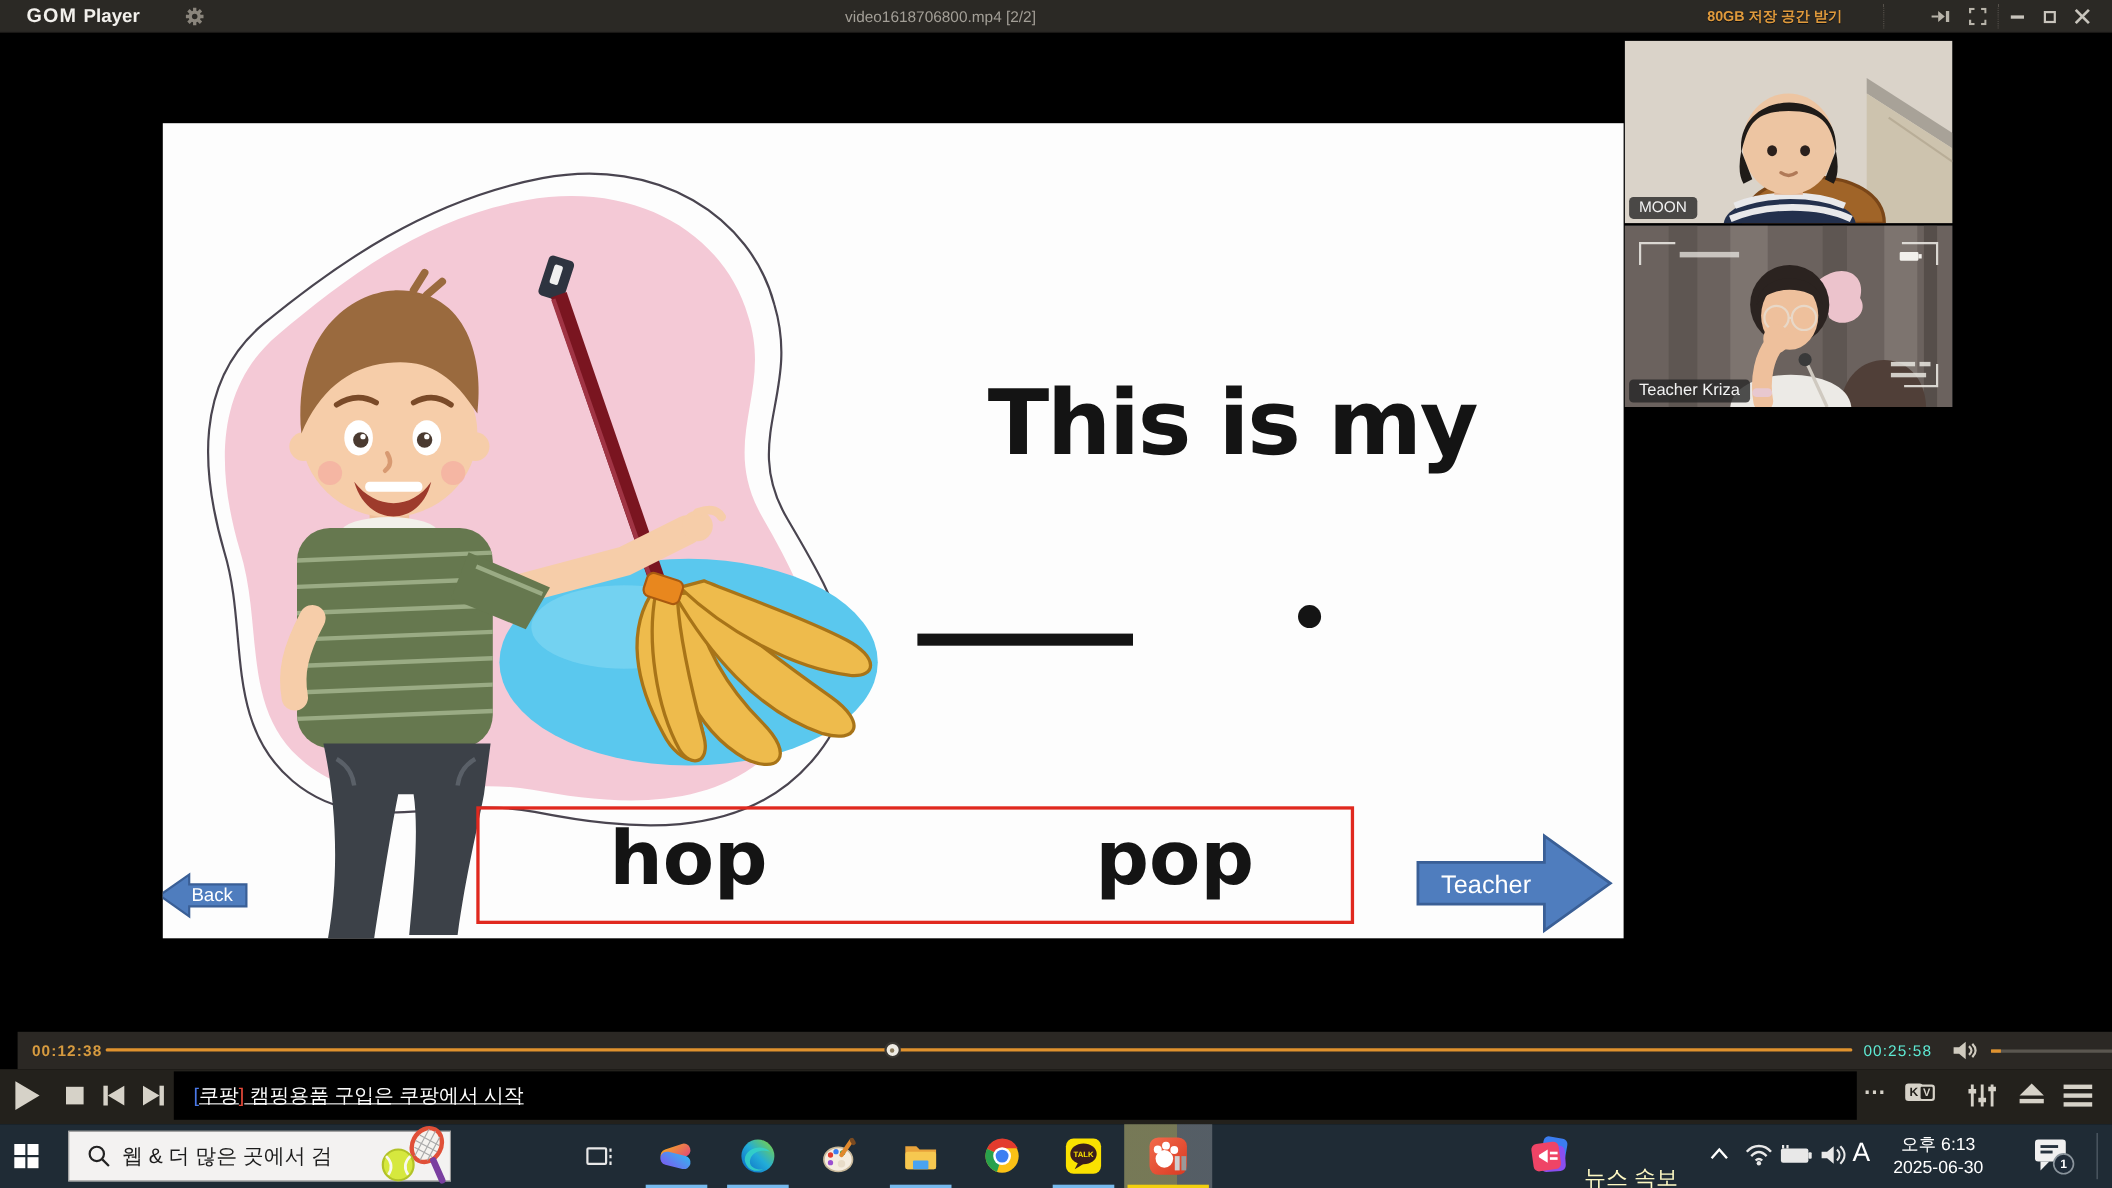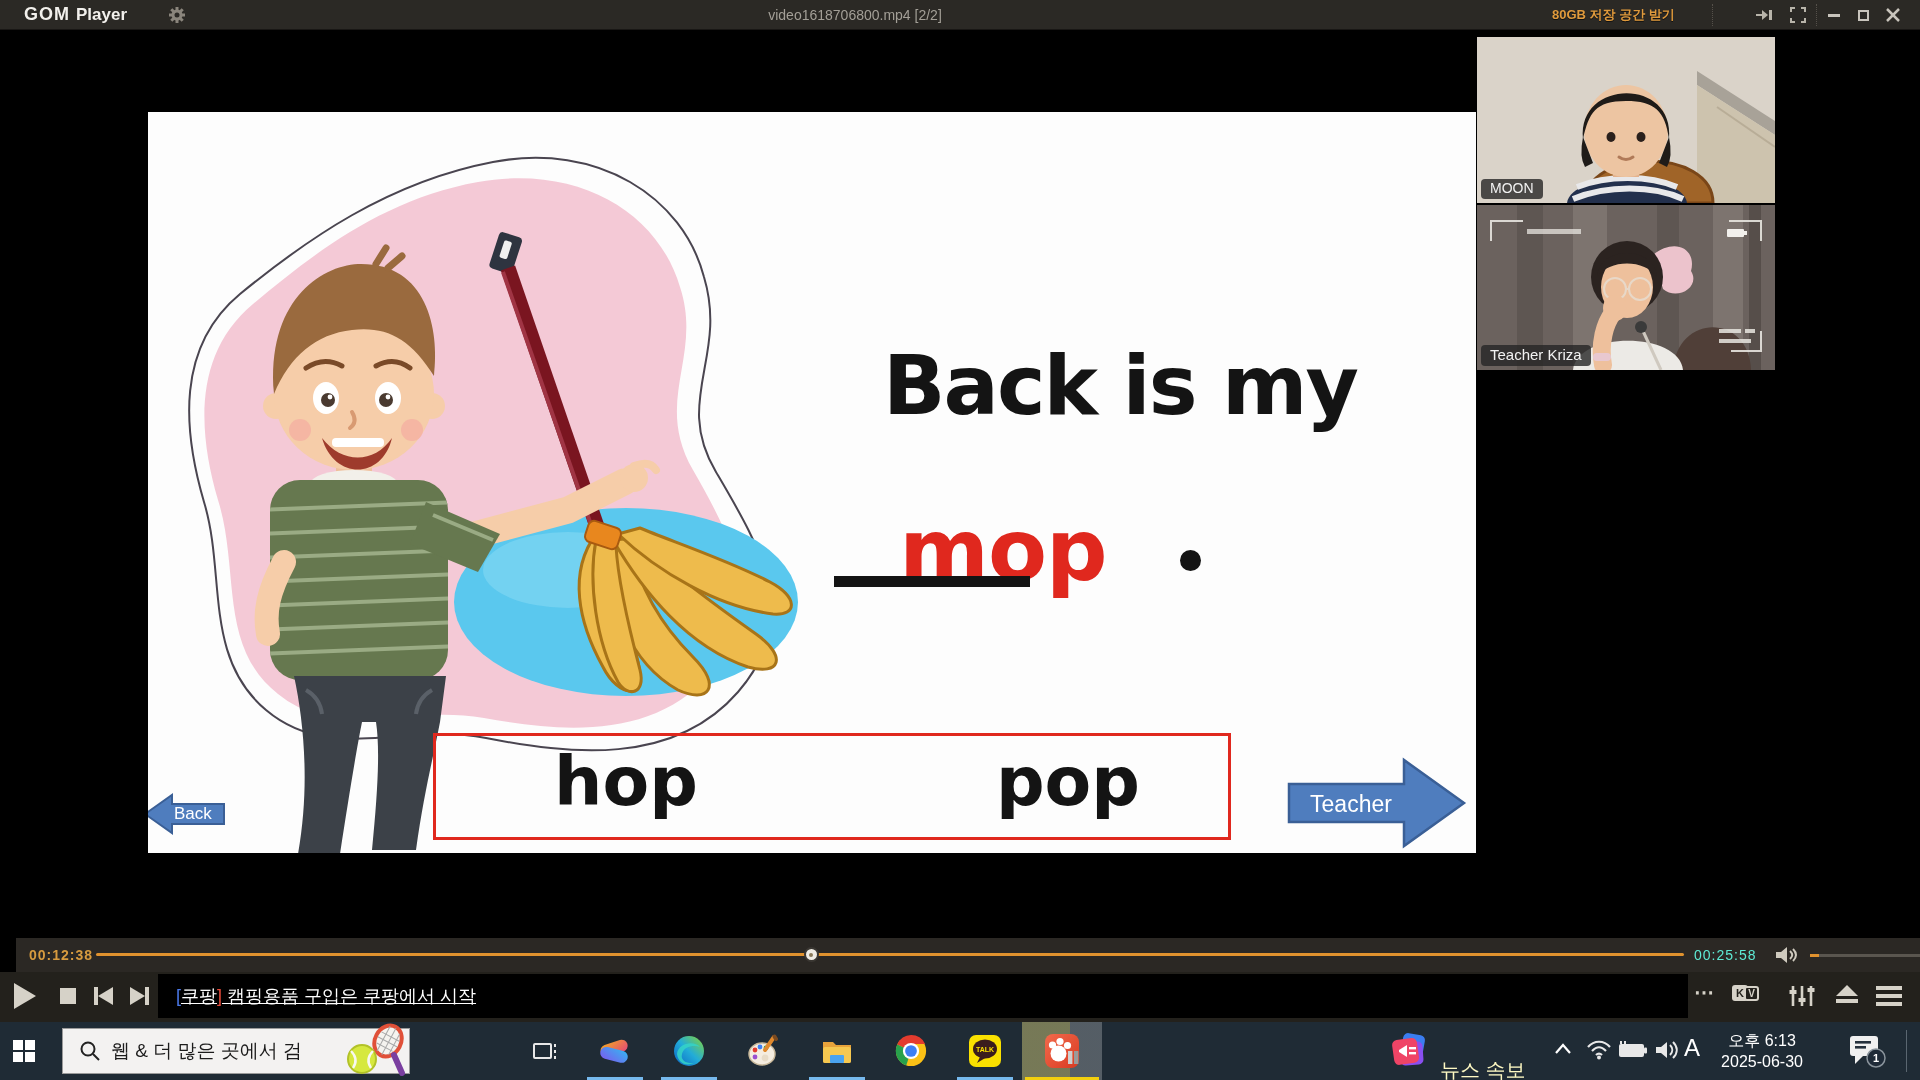--- a/index.html
+++ b/index.html
@@ -266,22 +266,21 @@
         <rect x="184" y="296" width="52" height="9" rx="4" fill="#fff"></rect>
         <circle cx="152" cy="288" r="11" fill="#f5a9a0" opacity="0.65"></circle>
         <circle cx="264" cy="288" r="11" fill="#f5a9a0" opacity="0.65"></circle>
 
         <path d="M146,534 L298,534 L292,580 C286,612 276,650 268,708 L224,708 C230,648 232,606 228,580 L214,580 C208,610 200,660 192,712 L150,712 C162,645 156,580 146,534 Z" fill="#3c4148"></path>
         <path d="M158,548 q14,8 16,24" stroke="#5a6068" stroke-width="4" fill="none"></path>
         <path d="M284,548 q-14,8 -16,24" stroke="#5a6068" stroke-width="4" fill="none"></path>
       </g>
     </svg>
 
-    <div class="sentence">Back is my</div>
-    <div class="answer-wrap" style="color: rgb(224, 40, 30);">mop</div>
+    <div class="sentence">This is my</div>
     <div class="answer-underline"></div>
     <div class="period-dot"></div>
 
     <div class="choice-box" style="border-color: rgb(224, 40, 30); margin-left: 18px;">
       <span class="choice choice-left">hop</span>
       <span class="choice choice-right">pop</span>
     </div>
 
     <div class="nav-btn" style="left:-6px;top:668px;width:84px;height:66px">
       <svg width="84" height="66" viewBox="0 0 84 66">

